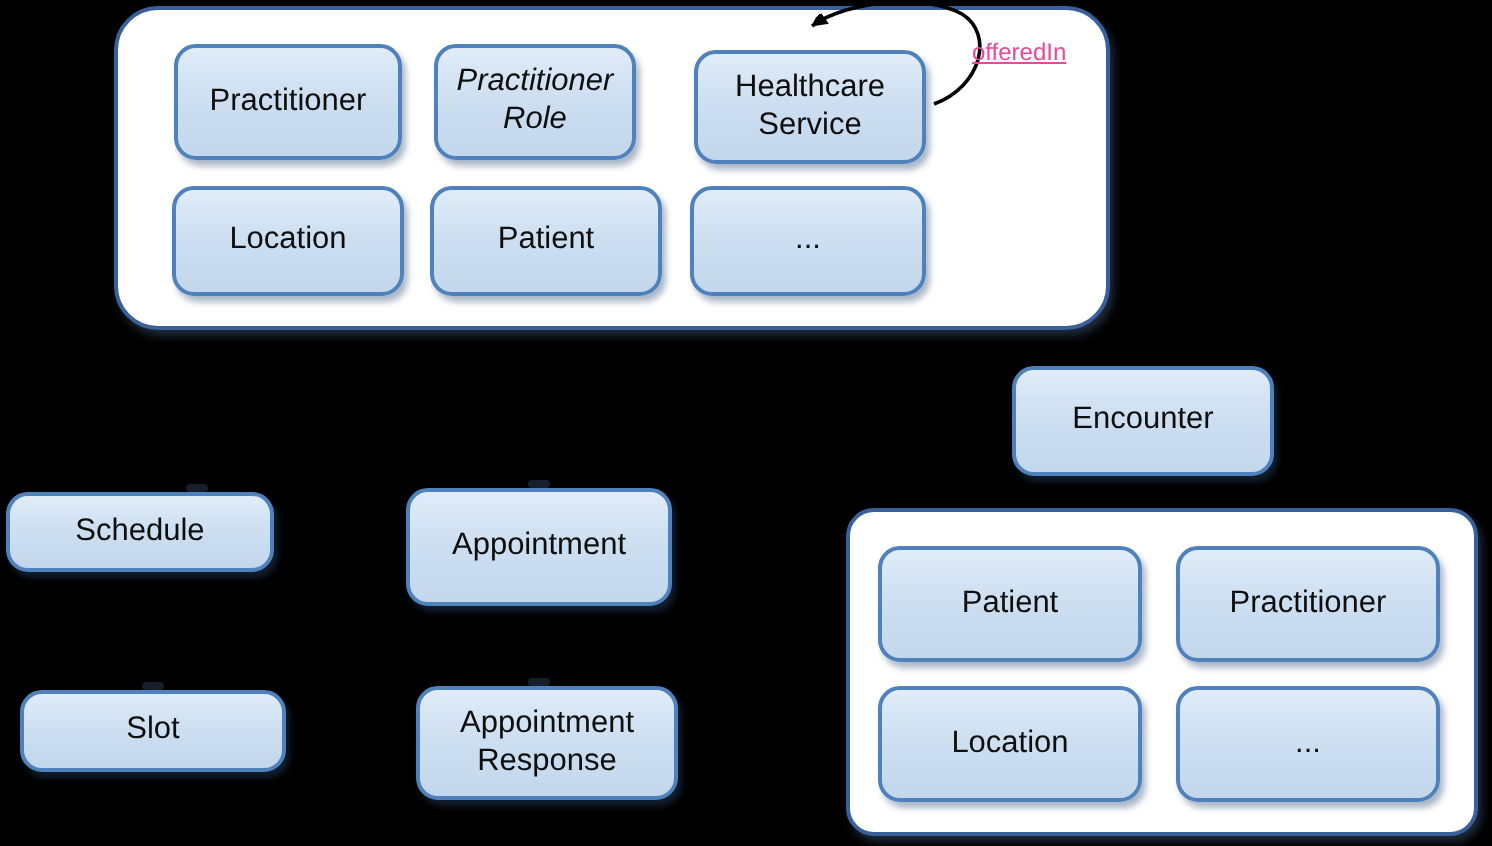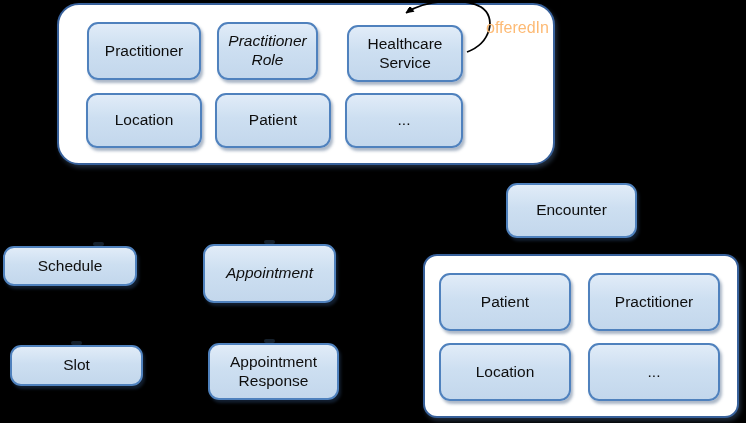--- a/index.html
+++ b/index.html
@@ -44,24 +44,25 @@
   .arrow-layer {
     position: absolute;
     left: 0; top: 0;
     width: 746px;
     height: 423px;
     z-index: 3;
     pointer-events: none;
   }
   .edge-label {
     position: absolute;
-    color: #fdba74;
-    font-size: 16px;
+    color: #ec4899;
+    font-size: 12px;
     z-index: 4;
     white-space: nowrap;
+    text-decoration: underline;
   }
   .tick {
     position: absolute;
     width: 11px;
     height: 4px;
     background: #15202c;
     border-radius: 2px;
     z-index: 2;
   }
 </style>
@@ -100,21 +101,21 @@
     <path d="M 467 52 C 491 43, 497 17, 481 7 C 463 -3, 424 0, 406 13" fill="none" stroke="#000" stroke-width="1.8" marker-end="url(#arrowhead)"></path>
   </svg>
   <div class="edge-label" style="left:486px; top:19px;">offeredIn</div>
 
   <div class="node" style="left:506px; top:183px; width:131px; height:55px;">
     <span>Encounter</span>
   </div>
   <div class="node" style="left:3px; top:246px; width:134px; height:40px;">
     <span>Schedule</span>
   </div>
-  <div class="node" style="left:203px; top:244px; width:133px; height:59px;font-style:italic;">
+  <div class="node" style="left:203px; top:244px; width:133px; height:59px;">
     <span>Appointment</span>
   </div>
   <div class="node" style="left:10px; top:345px; width:133px; height:41px;">
     <span>Slot</span>
   </div>
   <div class="node" style="left:208px; top:343px; width:131px; height:57px;">
     <span>Appointment Response</span>
   </div>
 
   <div class="tick" style="left:93px; top:242px;"></div>

